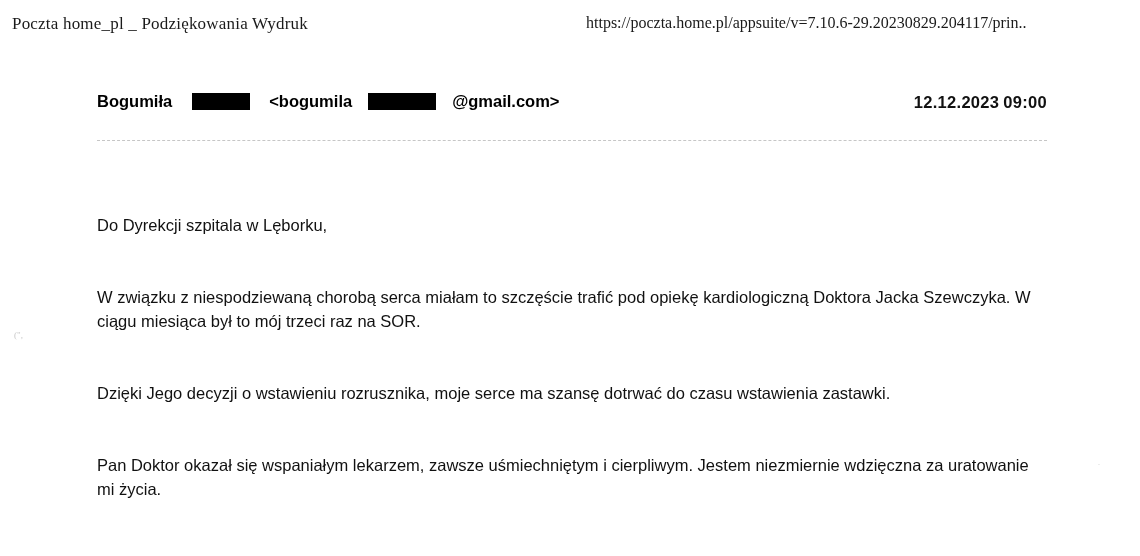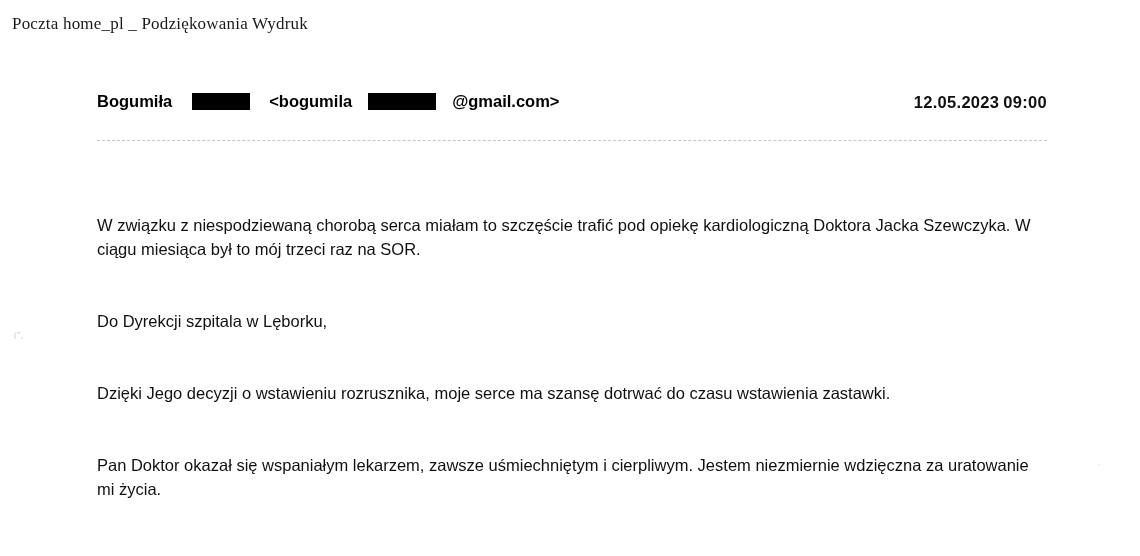--- a/index.html
+++ b/index.html
@@ -130,44 +130,45 @@
     user-select: none;
   }
   .artifact-left { left: 14px; top: 330px; }
   .artifact-right { left: 1098px; top: 458px; font-size: 8px; }
 </style>
 </head>
 <body>
 
 <div class="print-header">
   <div class="doc-title">Poczta home_pl _ Podziękowania Wydruk</div>
+  <div class="doc-url">https://poczta.home.pl/appsuite/v=7.10.6-29.20230829.204117/prin..</div>
 </div>
 
 <div class="message">
 
   <div class="msg-topline">
     <div class="sender">
       <span class="name">Bogumiła</span>
       <span class="redaction r-name"></span>
       <span>&lt;bogumila</span>
       <span class="redaction r-mail"></span>
       <span>@gmail.com&gt;</span>
     </div>
     <div class="msg-date">
-      <span>12.05.2023</span><span class="time">09:00</span>
+      <span>12.12.2023</span><span class="time">09:00</span>
     </div>
   </div>
 
 
 
   <div class="separator"></div>
 
   <div class="body-text">
+    <p>Do Dyrekcji szpitala w Lęborku,</p>
     <p>W związku z niespodziewaną chorobą serca miałam to szczęście trafić pod opiekę kardiologiczną Doktora Jacka Szewczyka. W ciągu miesiąca był to mój trzeci raz na SOR.</p>
-    <p>Do Dyrekcji szpitala w Lęborku,</p>
     <p>Dzięki Jego decyzji o wstawieniu rozrusznika, moje serce ma szansę dotrwać do czasu wstawienia zastawki.</p>
     <p>Pan Doktor okazał się wspaniałym lekarzem, zawsze uśmiechniętym i cierpliwym. Jestem niezmiernie wdzięczna za uratowanie mi życia.</p>
     
   </div>
 
 </div>
 
 <div class="artifact artifact-left">(",</div>
 <div class="artifact artifact-right">.</div>
 

